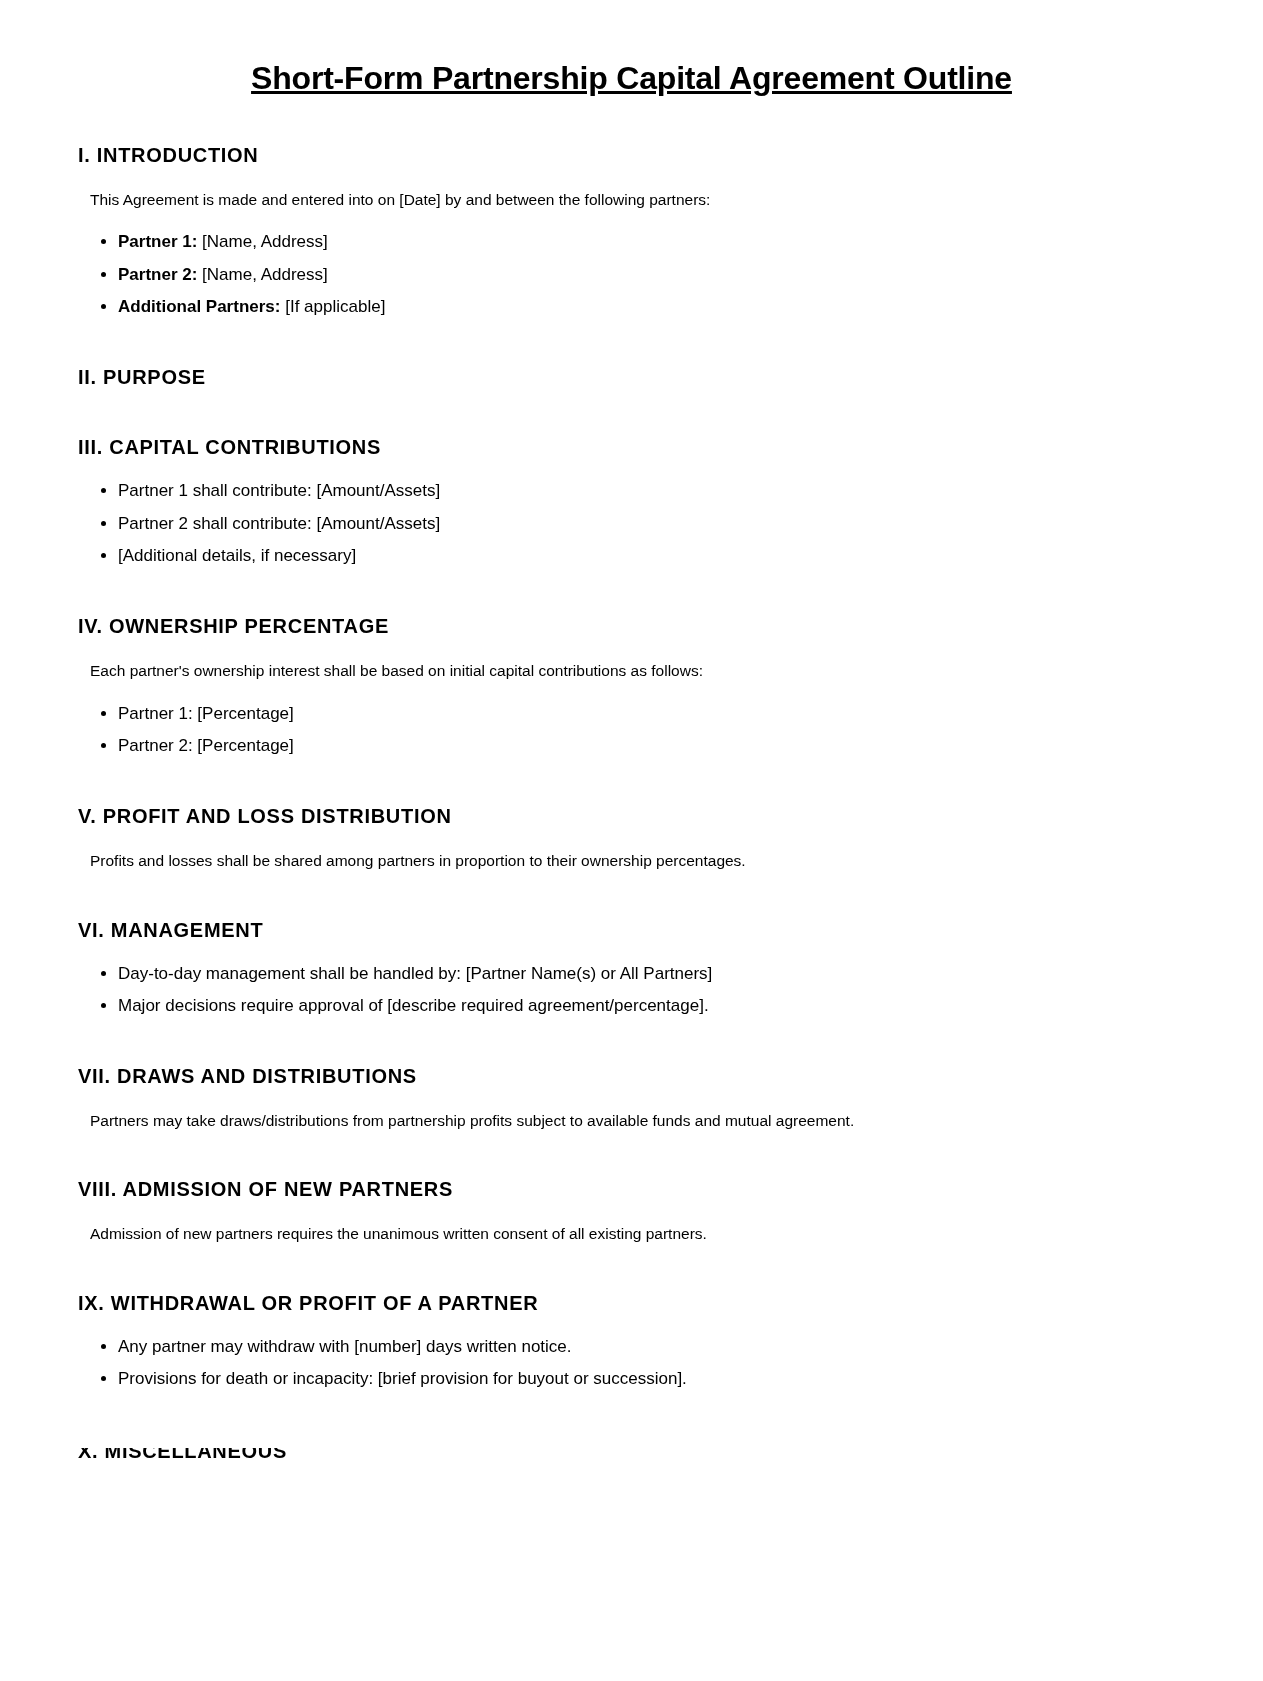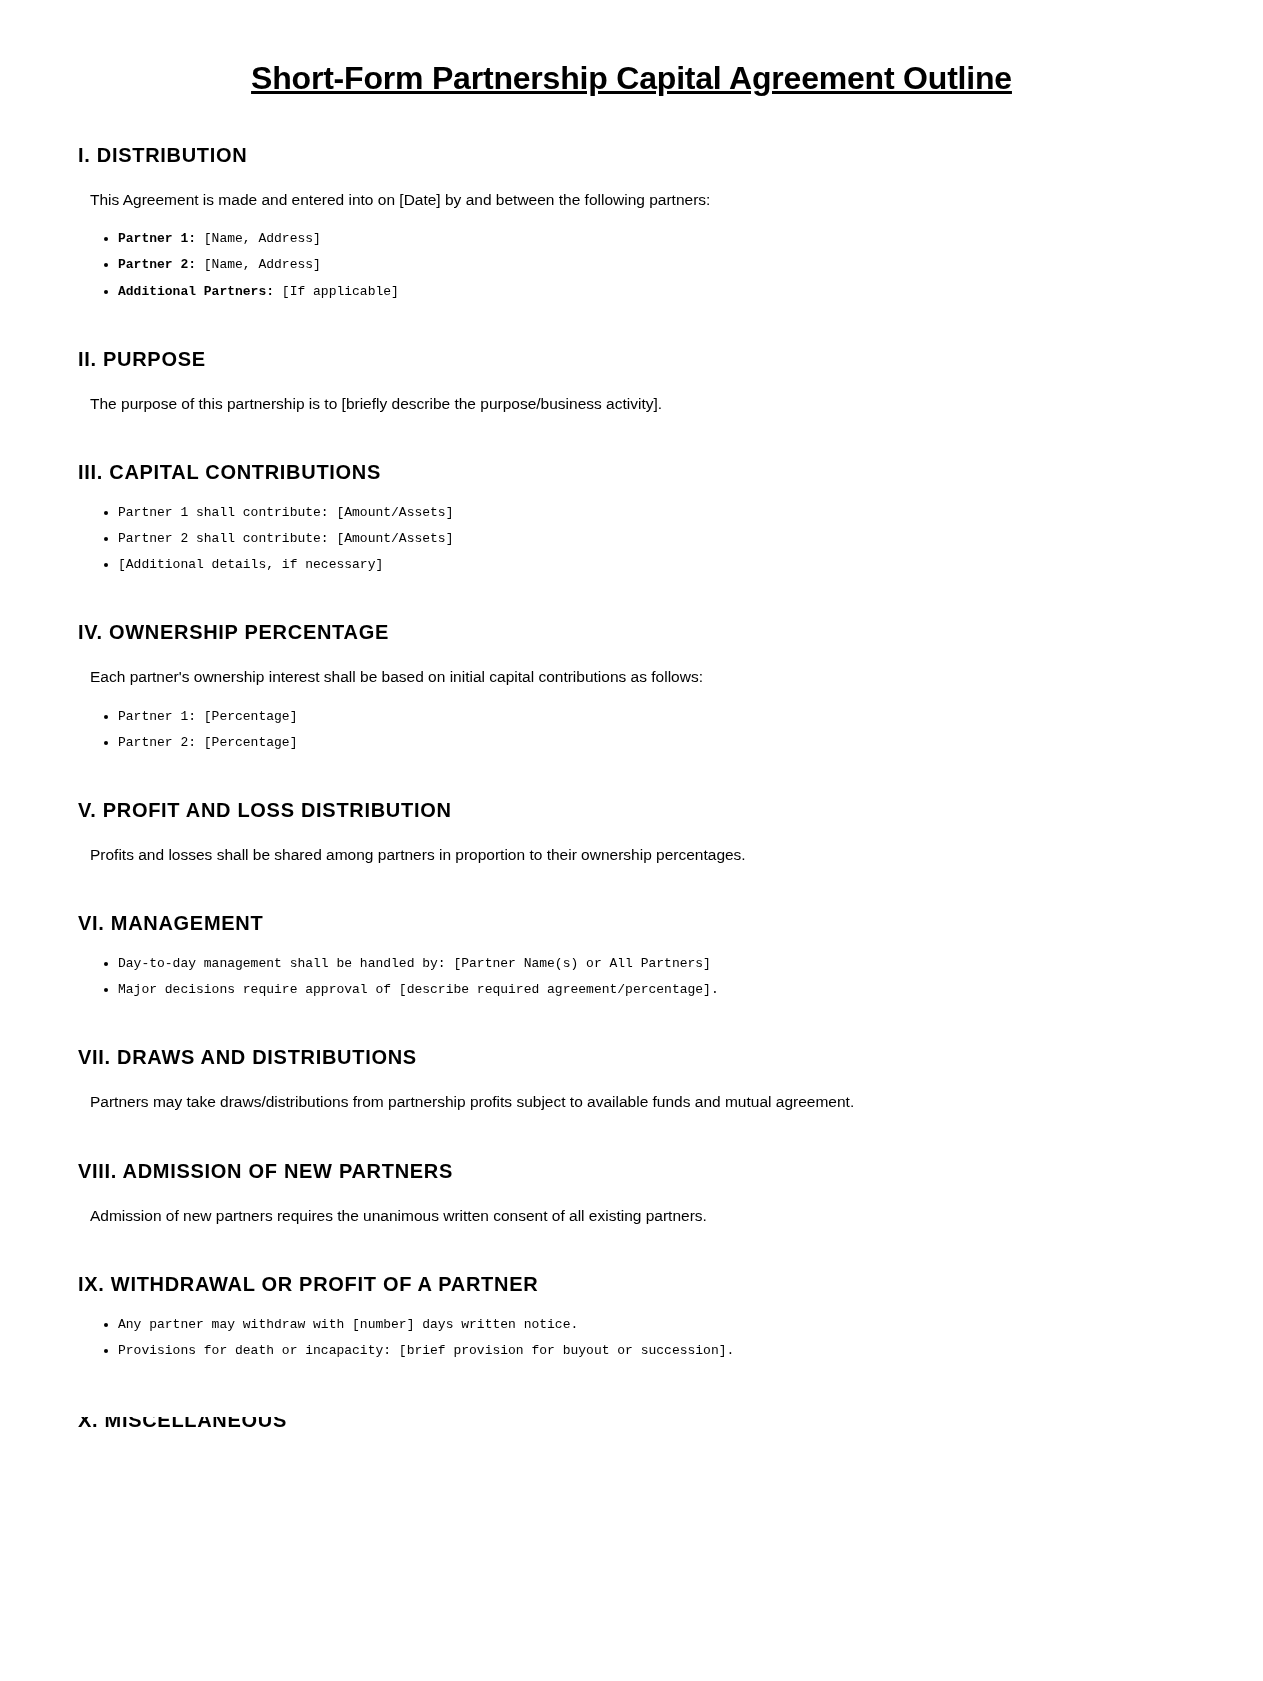--- a/index.html
+++ b/index.html
@@ -47,24 +47,23 @@
     font-size: 15.5px;
     line-height: 1.5;
     margin: 20px 0 0 12px;
   }
   ul.bullets {
     margin: 18px 0 0 0;
     padding-left: 40px;
     list-style-type: disc;
   }
   ul.bullets li {
-    font-size: 13px;
+    font-size: 17px;
     line-height: 1.55;
     margin: 0 0 6px 0;
-    font-family: Liberation Mono, monospace;
   }
   ul.bullets li:last-child {
     margin-bottom: 0;
   }
   .lbl {
     font-weight: bold;
   }
   
   .clipped-wrap {
     position: relative;
@@ -84,32 +83,31 @@
   }
 </style>
 </head>
 <body>
 
 <div class="page">
 
   <h1 class="doc-title">Short-Form Partnership Capital Agreement Outline</h1>
 
   <div class="section">
-    <h2 class="section-heading first-heading">I. DISTRIBUTION</h2>
+    <h2 class="section-heading first-heading">I. INTRODUCTION</h2>
     <p class="para">This Agreement is made and entered into on [Date] by and between the following partners:</p>
     <ul class="bullets">
       <li><span class="lbl">Partner 1:</span><span> [Name, Address]</span></li>
       <li><span class="lbl">Partner 2:</span><span> [Name, Address]</span></li>
       <li><span class="lbl">Additional Partners:</span><span> [If applicable]</span></li>
     </ul>
   </div>
 
   <div class="section">
     <h2 class="section-heading">II. PURPOSE</h2>
-    <p class="para">The purpose of this partnership is to [briefly describe the purpose/business activity].</p>
   </div>
 
   <div class="section">
     <h2 class="section-heading">III. CAPITAL CONTRIBUTIONS</h2>
     <ul class="bullets">
       <li>Partner 1 shall contribute: [Amount/Assets]</li>
       <li>Partner 2 shall contribute: [Amount/Assets]</li>
       <li>[Additional details, if necessary]</li>
     </ul>
   </div>

